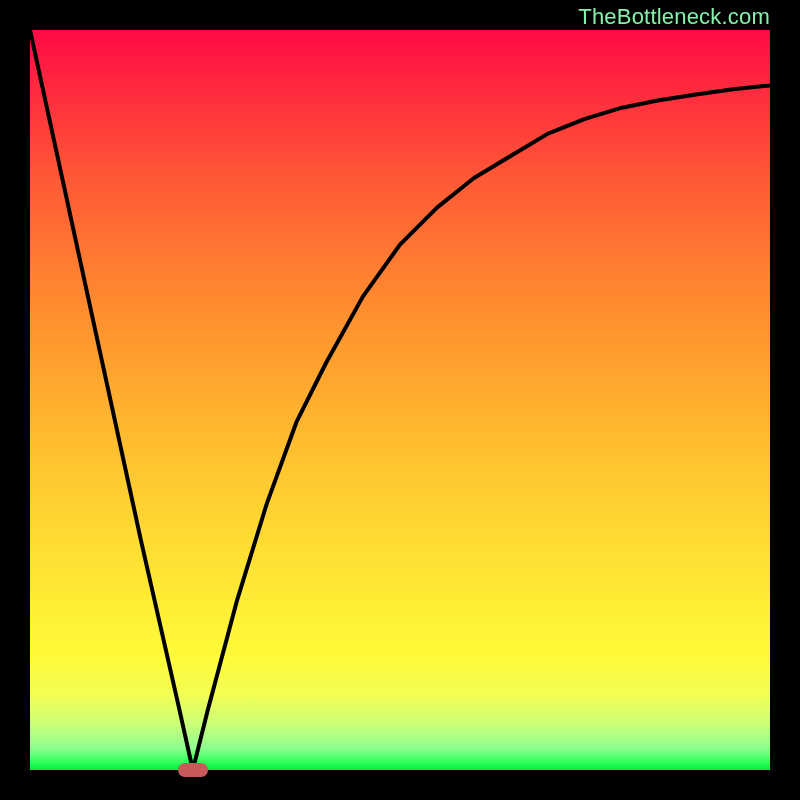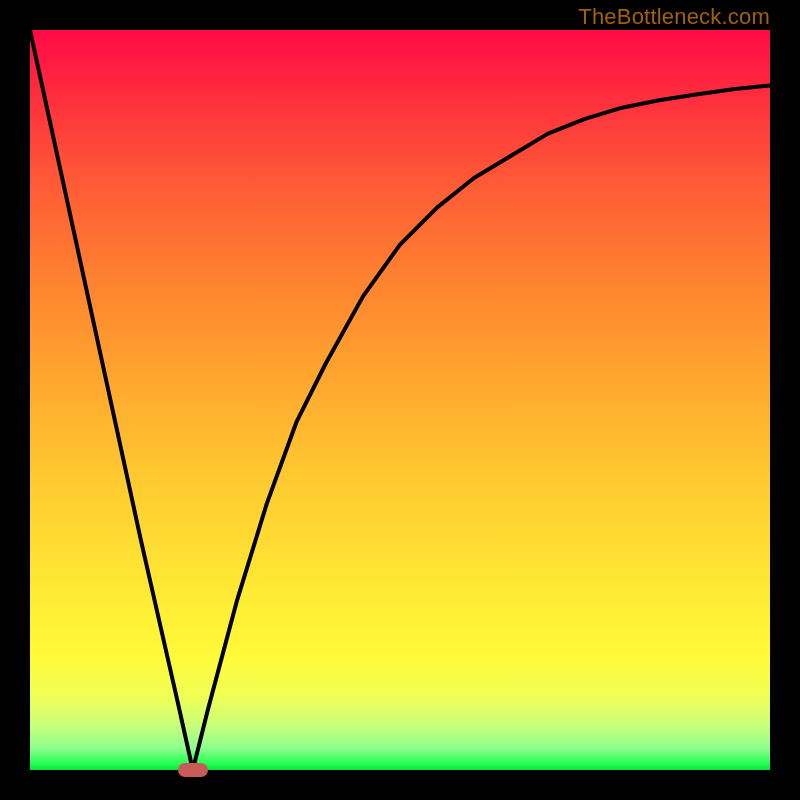--- a/index.html
+++ b/index.html
@@ -37,21 +37,21 @@
       #c8ff7a 94%,
       #8eff8e 97%,
       #2eff58 99%,
       #00e840 100%
     );
   }
   .watermark {
     position: absolute;
     top: 4px;
     right: 30px;
-    color: #a16207;
+    color: #86efac;
     font-size: 22px;
     letter-spacing: 0.2px;
     user-select: none;
   }
   .curve-svg {
     position: absolute;
     left: 0;
     top: 0;
     width: 740px;
     height: 740px;

